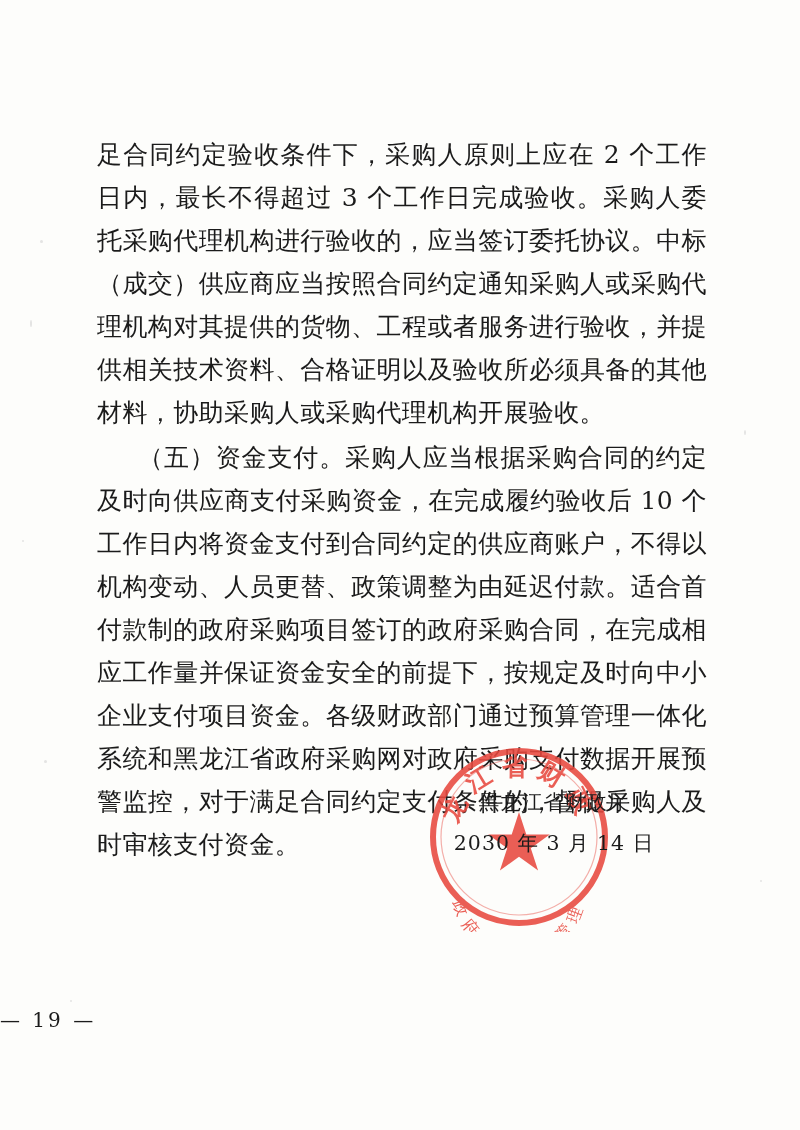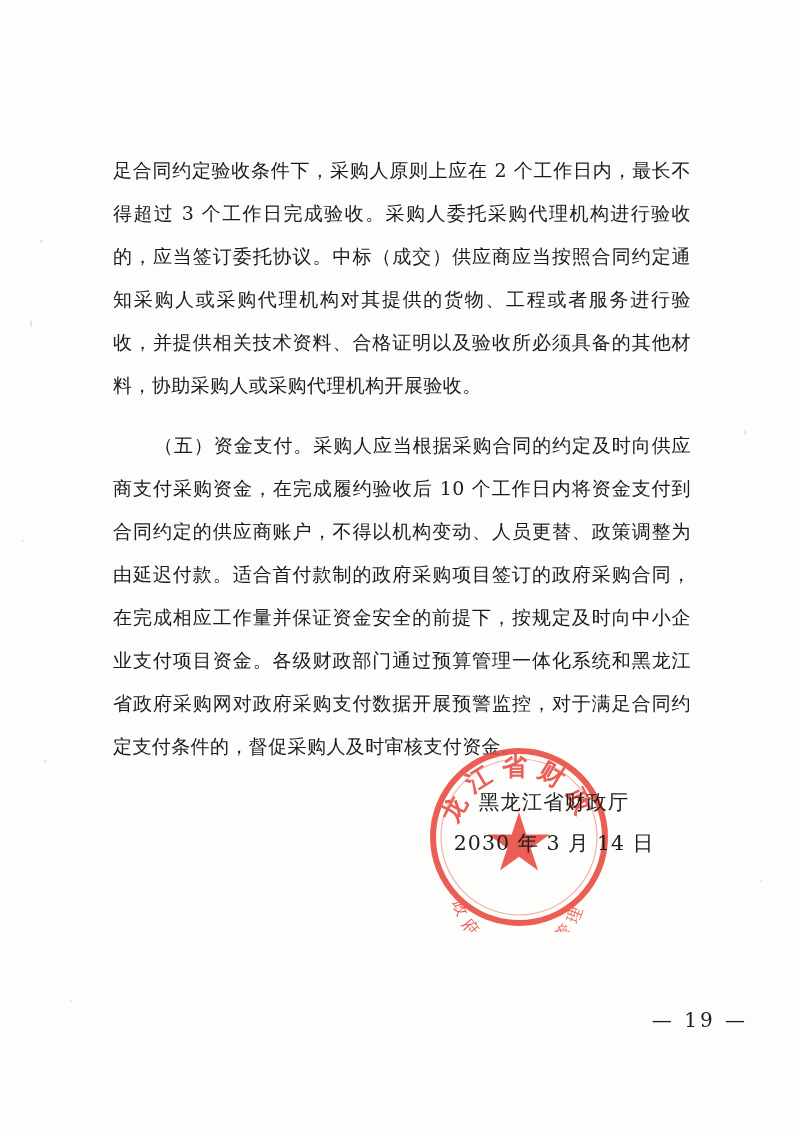--- a/index.html
+++ b/index.html
@@ -27,27 +27,27 @@
     border-radius: 50%;
     opacity: .55;
   }
   .content {
     position: absolute;
     left: 96px;
     top: 132px;
     width: 612px;
   }
   .para {
-    font-size: 19px;
+    font-size: 25px;
     line-height: 43px;
     text-align: justify;
     text-justify: inter-ideograph;
     letter-spacing: .4px;
     color: #1b1b1b;
-    margin: 17px;
+    margin: 1px;
   }
   .para.indent {
     text-indent: 41px;
     margin-top: 2px;
   }
   .sign-block {
     position: absolute;
     right: 96px;
     top: 782px;
     width: 300px;
@@ -69,23 +69,22 @@
     height: 190px;
     z-index: 2;
     pointer-events: none;
   }
   .seal svg { display: block; }
   .footer {
     position: absolute;
     left: 0;
     right: 0;
     top: 1008px;
-    text-align: right;
+    text-align: left;
     padding-right: 52px;
-    padding-left: 9px;
   }
   .page-number {
     font-size: 20px;
     letter-spacing: 3px;
     color: #1b1b1b;
   }
 </style>
 </head>
 <body>
 

